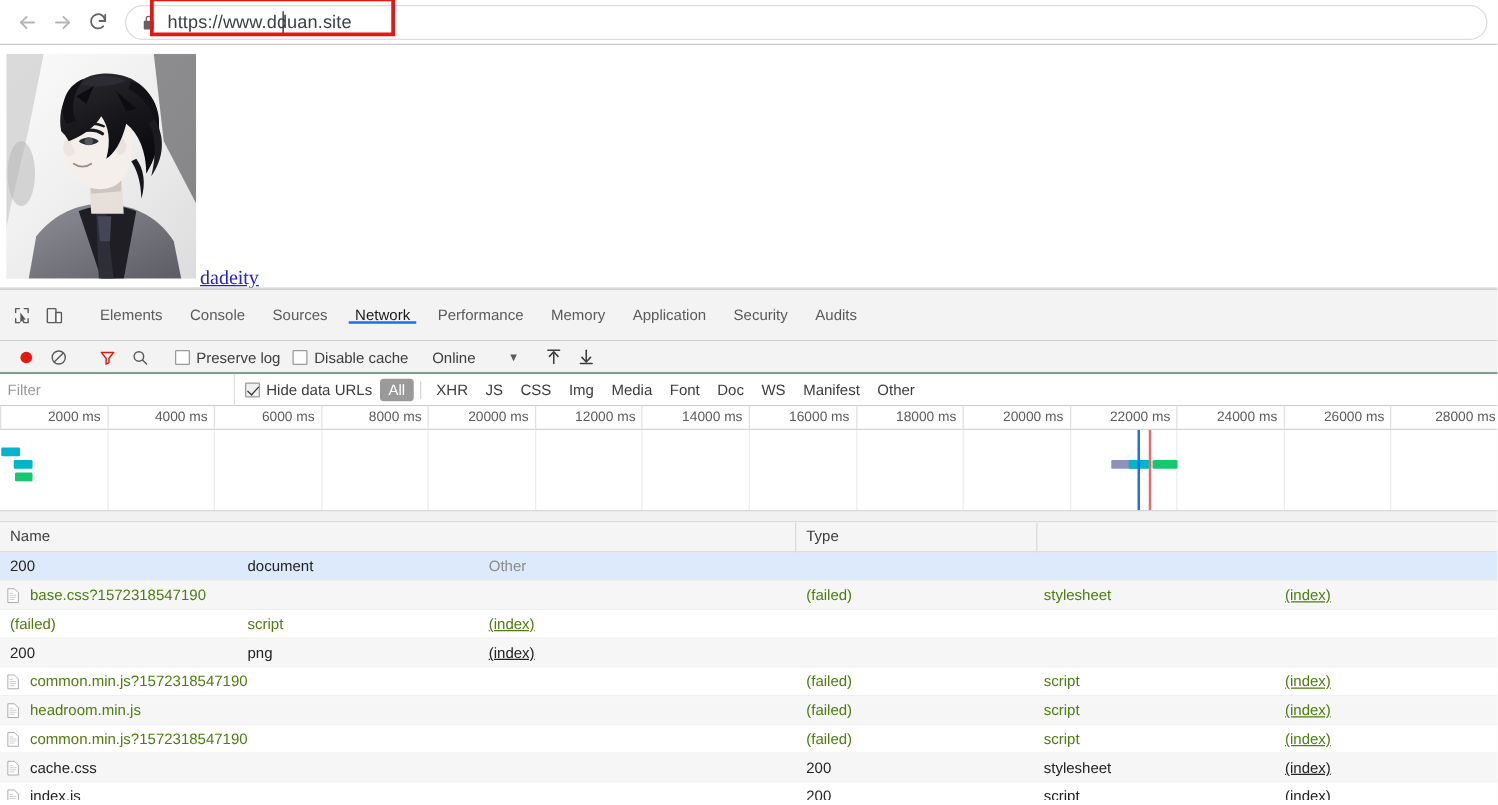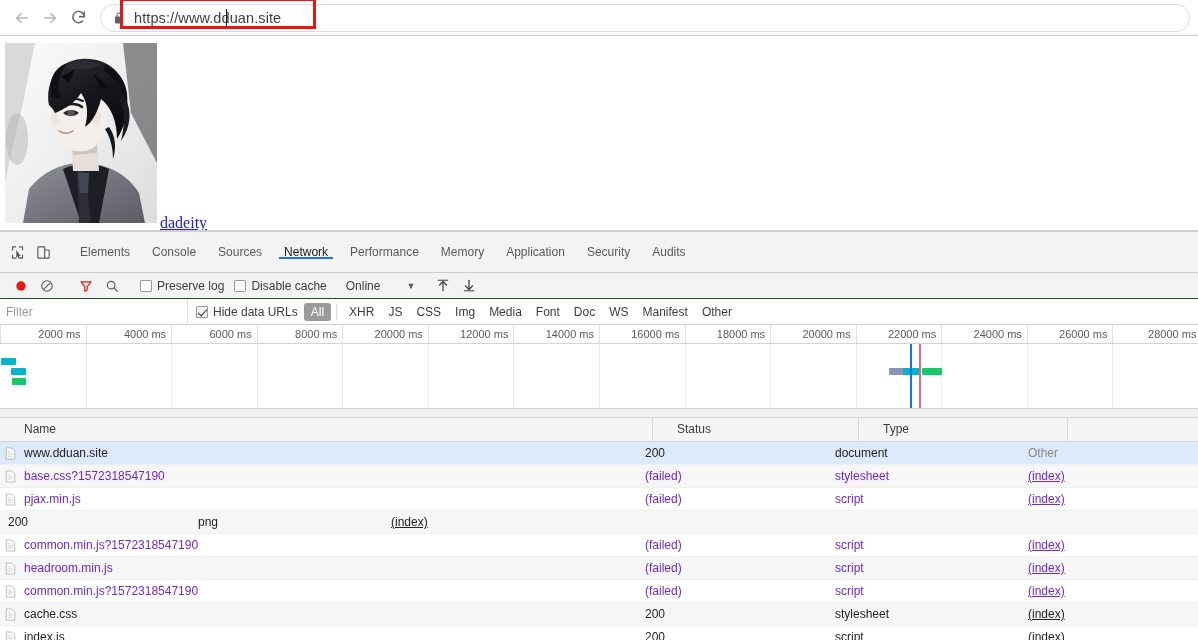--- a/index.html
+++ b/index.html
@@ -307,21 +307,20 @@
     align-items: center;
   }
   #table-head .th {
     font-size: 12px;
     color: #3c3c3c;
     padding-left: 8px;
     height: 25px;
     line-height: 24px;
     border-right: 1px solid #d9d9d9;
     flex: 0 0 auto;
-    margin-left: 16px;
   }
   .col-name   { width: 637px; }
   .col-status { width: 190px; }
   .col-type   { width: 193px; }
   .col-init   { width: 178px; border-right: none !important; }
 
   .trow {
     display: flex;
     height: 23px;
     align-items: center;
@@ -340,21 +339,21 @@
     white-space: nowrap;
     flex: 0 0 auto;
   }
   .td.name-cell {
     display: flex;
     align-items: center;
     padding-left: 5px;
     gap: 6px;
   }
   .row-icon { flex: 0 0 13px; display: flex; }
-  .err  { color: #6d28d9; }
+  .err  { color: #4d7c0f; }
   .norm { color: #222222; }
   .muted { color: #8a8a8a; }
   .link-init { text-decoration: underline; }
 </style>
 </head>
 <body>
 
 <div id="browser-chrome">
   <div class="nav-btn">
     <svg width="18" height="18" viewBox="0 0 24 24" fill="none" stroke="currentColor" stroke-width="2" stroke-linecap="round" stroke-linejoin="round">
@@ -618,39 +617,24 @@
       <div class="ov-bar" style="left: 75.4%; width: 1.5%; top: 24px; background: rgb(0, 181, 204);"></div>
       <div class="ov-bar" style="left: 77%; width: 1.6%; top: 24px; background: rgb(20, 200, 110);"></div>
       <div class="ov-event" style="left: 76%; background: rgb(26, 115, 232);"></div>
       <div class="ov-event" style="left: 76.7%; background: rgb(224, 108, 108);"></div>
     </div>
   <div id="dt-overview-footer"></div>
 
   <div id="dt-table">
     <div id="table-head">
       <div class="th col-name">Name</div>
-      <div class="th col-status">Status</div>
       <div class="th col-type">Type</div>
     </div>
     <div id="table-body">
         <div class="trow selected">
-          <div class="td name-cell col-name">
-            <span class="row-icon">
-              <svg width="11" height="13" viewBox="0 0 16 20" fill="#fff" stroke="#9a9a9a" stroke-width="1">
-                <path d="M1.5 1.5h8l5 5v12h-13z"></path>
-                <g stroke="#c6c6c6">
-                  <line x1="3.5" y1="7" x2="8" y2="7"></line>
-                  <line x1="3.5" y1="9.5" x2="12" y2="9.5"></line>
-                  <line x1="3.5" y1="12" x2="12" y2="12"></line>
-                  <line x1="3.5" y1="14.5" x2="10" y2="14.5"></line>
-                </g>
-              </svg>
-            </span>
-            <span class="norm">www.dduan.site</span>
-          </div>
           <div class="td col-status norm">200</div>
           <div class="td col-type norm">document</div>
           <div class="td col-init muted">Other</div>
         </div>
         <div class="trow even">
           <div class="td name-cell col-name">
             <span class="row-icon">
               <svg width="11" height="13" viewBox="0 0 16 20" fill="#fff" stroke="#9a9a9a" stroke-width="1">
                 <path d="M1.5 1.5h8l5 5v12h-13z"></path>
                 <g stroke="#c6c6c6">
@@ -661,34 +645,20 @@
                 </g>
               </svg>
             </span>
             <span class="err">base.css?1572318547190</span>
           </div>
           <div class="td col-status err">(failed)</div>
           <div class="td col-type err">stylesheet</div>
           <div class="td col-init err link-init">(index)</div>
         </div>
         <div class="trow odd">
-          <div class="td name-cell col-name">
-            <span class="row-icon">
-              <svg width="11" height="13" viewBox="0 0 16 20" fill="#fff" stroke="#9a9a9a" stroke-width="1">
-                <path d="M1.5 1.5h8l5 5v12h-13z"></path>
-                <g stroke="#c6c6c6">
-                  <line x1="3.5" y1="7" x2="8" y2="7"></line>
-                  <line x1="3.5" y1="9.5" x2="12" y2="9.5"></line>
-                  <line x1="3.5" y1="12" x2="12" y2="12"></line>
-                  <line x1="3.5" y1="14.5" x2="10" y2="14.5"></line>
-                </g>
-              </svg>
-            </span>
-            <span class="err">pjax.min.js</span>
-          </div>
           <div class="td col-status err">(failed)</div>
           <div class="td col-type err">script</div>
           <div class="td col-init err link-init">(index)</div>
         </div>
         <div class="trow even">
           <div class="td col-status norm">200</div>
           <div class="td col-type norm">png</div>
           <div class="td col-init norm link-init">(index)</div>
         </div>
         <div class="trow odd">

